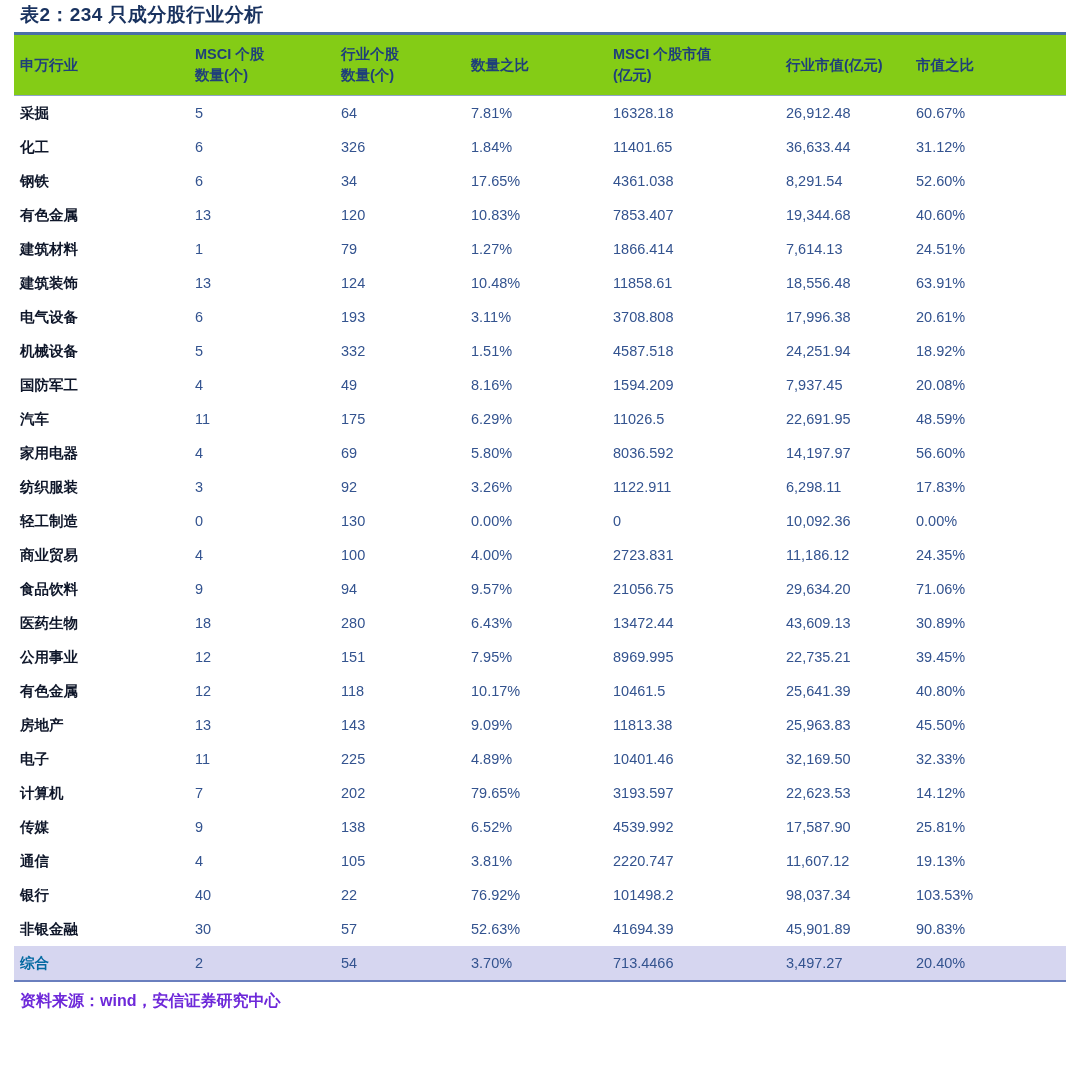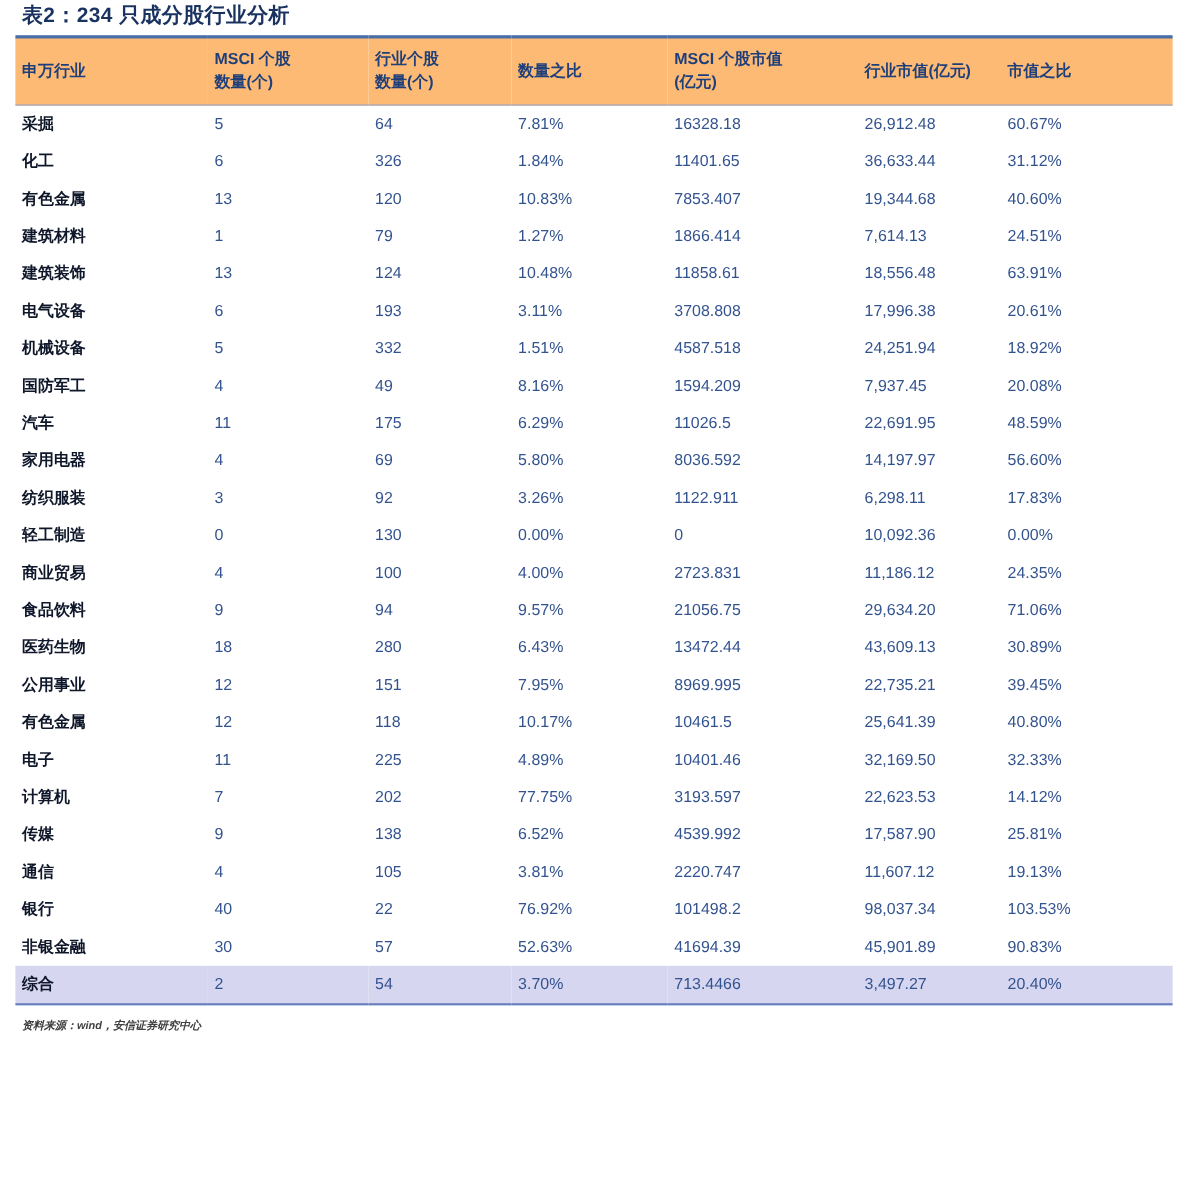--- a/index.html
+++ b/index.html
@@ -28,21 +28,21 @@
     padding: 3px 4px 5px 6px;
     line-height: 24px;
     white-space: nowrap;
   }
   table.data-table {
     width: 100%;
     border-collapse: collapse;
     table-layout: fixed;
   }
   table.data-table thead tr.header-row {
-    background: #fdba74;
+    background: #84cc16;
   }
   table.data-table thead th {
     font-size: 14.5px;
     font-weight: bold;
     color: #1f3f7a;
     text-align: left;
     vertical-align: middle;
     padding: 9px 6px 9px 6px;
     line-height: 21px;
     border-top: 3px solid #4a6fa8;
@@ -62,30 +62,29 @@
     font-weight: bold;
     color: #0f172a;
   }
   table.data-table tbody tr.highlight-row {
     background: #d6d6f0;
   }
   table.data-table tbody tr.highlight-row td {
     color: #33538f;
   }
   table.data-table tbody tr.highlight-row td.industry {
-    color: #0f172a;
+    color: #0369a1;
   }
   table.data-table tbody tr:last-child td {
     border-bottom: 2px solid #6a7fbe;
   }
   .source-note {
-    font-size: 10px;
-    font-style: italic;
+    font-size: 16px;
     font-weight: bold;
-    color: #404040;
+    color: #6d28d9;
     padding: 9px 4px 4px 6px;
     line-height: 20px;
     white-space: nowrap;
   }
   
   col.c0 { width: 175px; }
   col.c1 { width: 146px; }
   col.c2 { width: 130px; }
   col.c3 { width: 142px; }
   col.c4 { width: 173px; }
@@ -150,20 +149,29 @@
         <tr>
           <td class="industry">化工</td>
           <td>6</td>
           <td>326</td>
           <td>1.84%</td>
           <td>11401.65</td>
           <td>36,633.44</td>
           <td>31.12%</td>
         </tr>
         <tr>
+          <td class="industry">钢铁</td>
+          <td>6</td>
+          <td>34</td>
+          <td>17.65%</td>
+          <td>4361.038</td>
+          <td>8,291.54</td>
+          <td>52.60%</td>
+        </tr>
+        <tr>
           <td class="industry">有色金属</td>
           <td>13</td>
           <td>120</td>
           <td>10.83%</td>
           <td>7853.407</td>
           <td>19,344.68</td>
           <td>40.60%</td>
         </tr>
         <tr>
           <td class="industry">建筑材料</td>
@@ -285,33 +293,42 @@
         <tr>
           <td class="industry">有色金属</td>
           <td>12</td>
           <td>118</td>
           <td>10.17%</td>
           <td>10461.5</td>
           <td>25,641.39</td>
           <td>40.80%</td>
         </tr>
         <tr>
+          <td class="industry">房地产</td>
+          <td>13</td>
+          <td>143</td>
+          <td>9.09%</td>
+          <td>11813.38</td>
+          <td>25,963.83</td>
+          <td>45.50%</td>
+        </tr>
+        <tr>
           <td class="industry">电子</td>
           <td>11</td>
           <td>225</td>
           <td>4.89%</td>
           <td>10401.46</td>
           <td>32,169.50</td>
           <td>32.33%</td>
         </tr>
         <tr>
           <td class="industry">计算机</td>
           <td>7</td>
           <td>202</td>
-          <td>77.75%</td>
+          <td>79.65%</td>
           <td>3193.597</td>
           <td>22,623.53</td>
           <td>14.12%</td>
         </tr>
         <tr>
           <td class="industry">传媒</td>
           <td>9</td>
           <td>138</td>
           <td>6.52%</td>
           <td>4539.992</td>

